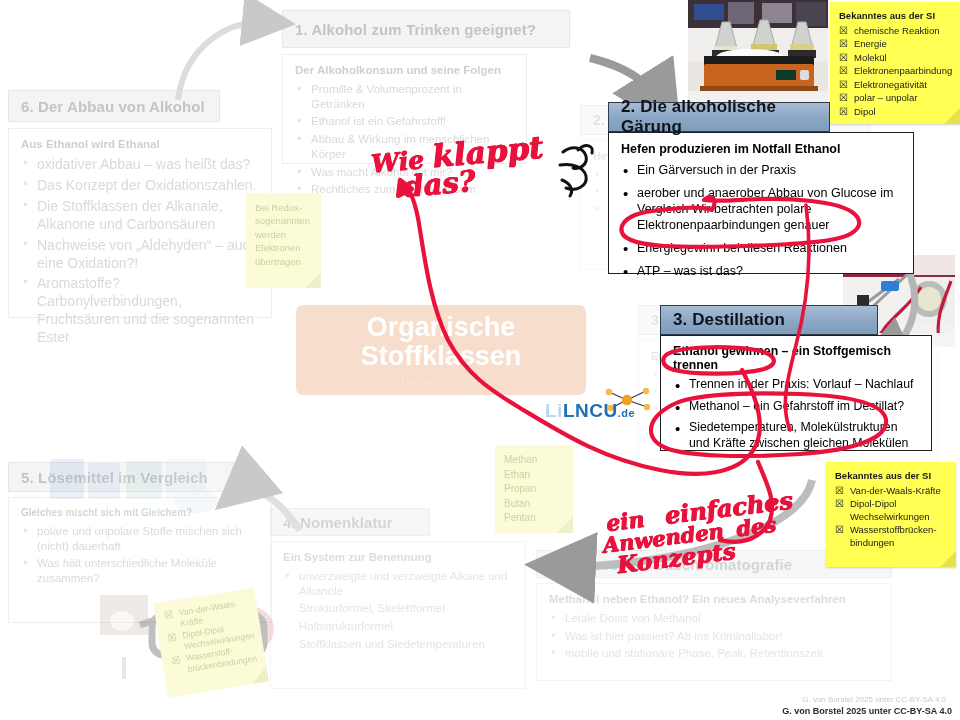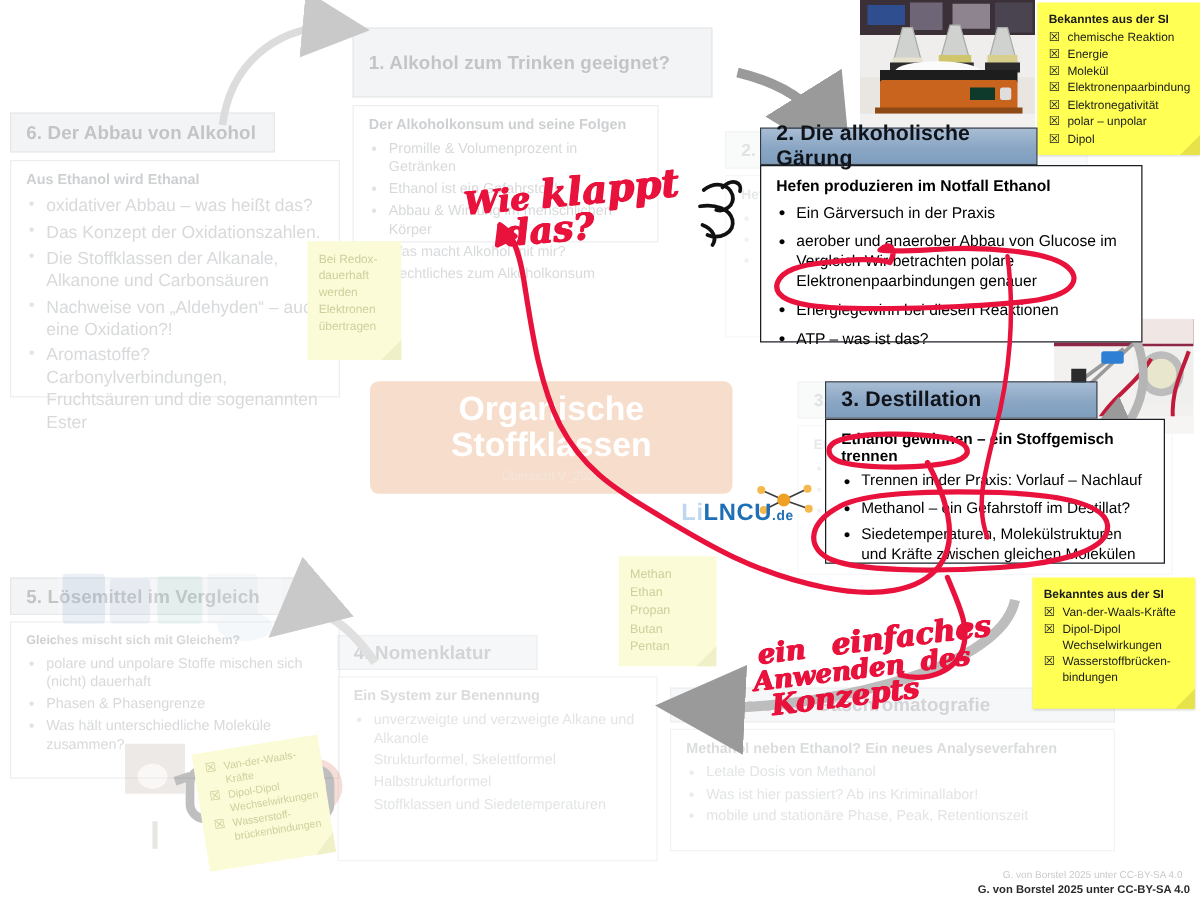--- a/index.html
+++ b/index.html
@@ -144,21 +144,21 @@
         <li>oxidativer Abbau – was heißt das?</li>
         <li>Das Konzept der Oxidationszahlen.</li>
         <li>Die Stoffklassen der Alkanale, Alkanone und Carbonsäuren</li>
         <li>Nachweise von „Aldehyden“ – auch eine Oxidation?!</li>
         <li>Aromastoffe? Carbonylverbindungen, Fruchtsäuren und die sogenannten Ester</li>
       </ul>
     </div>
   </div>
 
   <div class="card faded" style="left:282px;top:10px;width:300px;">
-    <div class="hdr" style="width:288px;height:56px;font-size:15px;margin-top:12px;">1. Alkohol zum Trinken geeignet?</div>
+    <div class="hdr" style="width:288px;height:38px;font-size:15px;">1. Alkohol zum Trinken geeignet?</div>
     <div class="body" style="width:245px;height:110px;margin-top:6px;">
       <div class="sub" style="font-size:11.5px;">Der Alkoholkonsum und seine Folgen</div>
       <ul style="font-size:11.5px;">
         <li>Promille &amp; Volumenprozent in Getränken</li>
         <li>Ethanol ist ein Gefahrstoff!</li>
         <li>Abbau &amp; Wirkung im menschlichen Körper</li>
         <li>Was macht Alkohol mit mir?</li>
         <li>Rechtliches zum Alkoholkonsum</li>
       </ul>
     </div>
@@ -187,21 +187,20 @@
       </ul>
     </div>
   </div>
 
   <div class="card faded" style="left:8px;top:462px;width:264px;">
     <div class="hdr" style="width:232px;height:30px;font-size:15px;">5. Lösemittel im Vergleich</div>
     <div class="body" style="width:264px;height:126px;margin-top:5px;">
       <div class="sub" style="font-size:10px;">Gleiches mischt sich mit Gleichem?</div>
       <ul style="font-size:11.5px;">
         <li>polare und unpolare Stoffe mischen sich (nicht) dauerhaft</li>
-        <li>Phasen &amp; Phasengrenze</li>
         <li>Was hält unterschiedliche Moleküle zusammen?</li>
       </ul>
     </div>
   </div>
 
   <div class="card faded2" style="left:270px;top:508px;width:256px;">
     <div class="hdr" style="width:160px;height:28px;font-size:15px;">4. Nomenklatur</div>
     <div class="body" style="width:256px;height:148px;margin-top:5px;">
       <div class="sub" style="font-size:11.5px;">Ein System zur Benennung</div>
       <ul style="font-size:11.5px;">
@@ -328,21 +327,21 @@
         <line x1="104" y1="42" x2="112" y2="42"></line>
         <line x1="40" y1="40" x2="52" y2="36"></line>
       </g>
       <rect x="62" y="40" width="34" height="20" rx="5" fill="#f4f08a"></rect>
       <rect x="22" y="72" width="4" height="22" fill="#b5ada4"></rect>
     </svg>
   </div>
 
   <div class="note pale" style="left:246px;top:193px;width:75px;height:95px;font-size:9.5px;line-height:1.42;">
     <div>Bei Redox-</div>
-    <div>dauerhaft</div>
+    <div>sogenannten</div>
     <div>werden</div>
     <div>Elektronen</div>
     <div>übertragen</div>
     <span class="fold2" style="border-right-color:#efefc8;"></span>
   </div>
 
   <div class="note pale" style="left:495px;top:445px;width:78px;height:88px;font-size:10px;line-height:1.45;">
     <div>Methan</div>
     <div>Ethan</div>
     <div>Propan</div>

